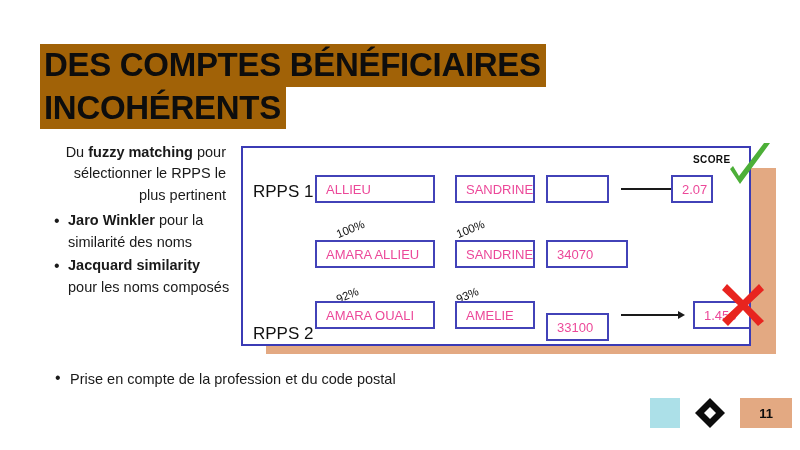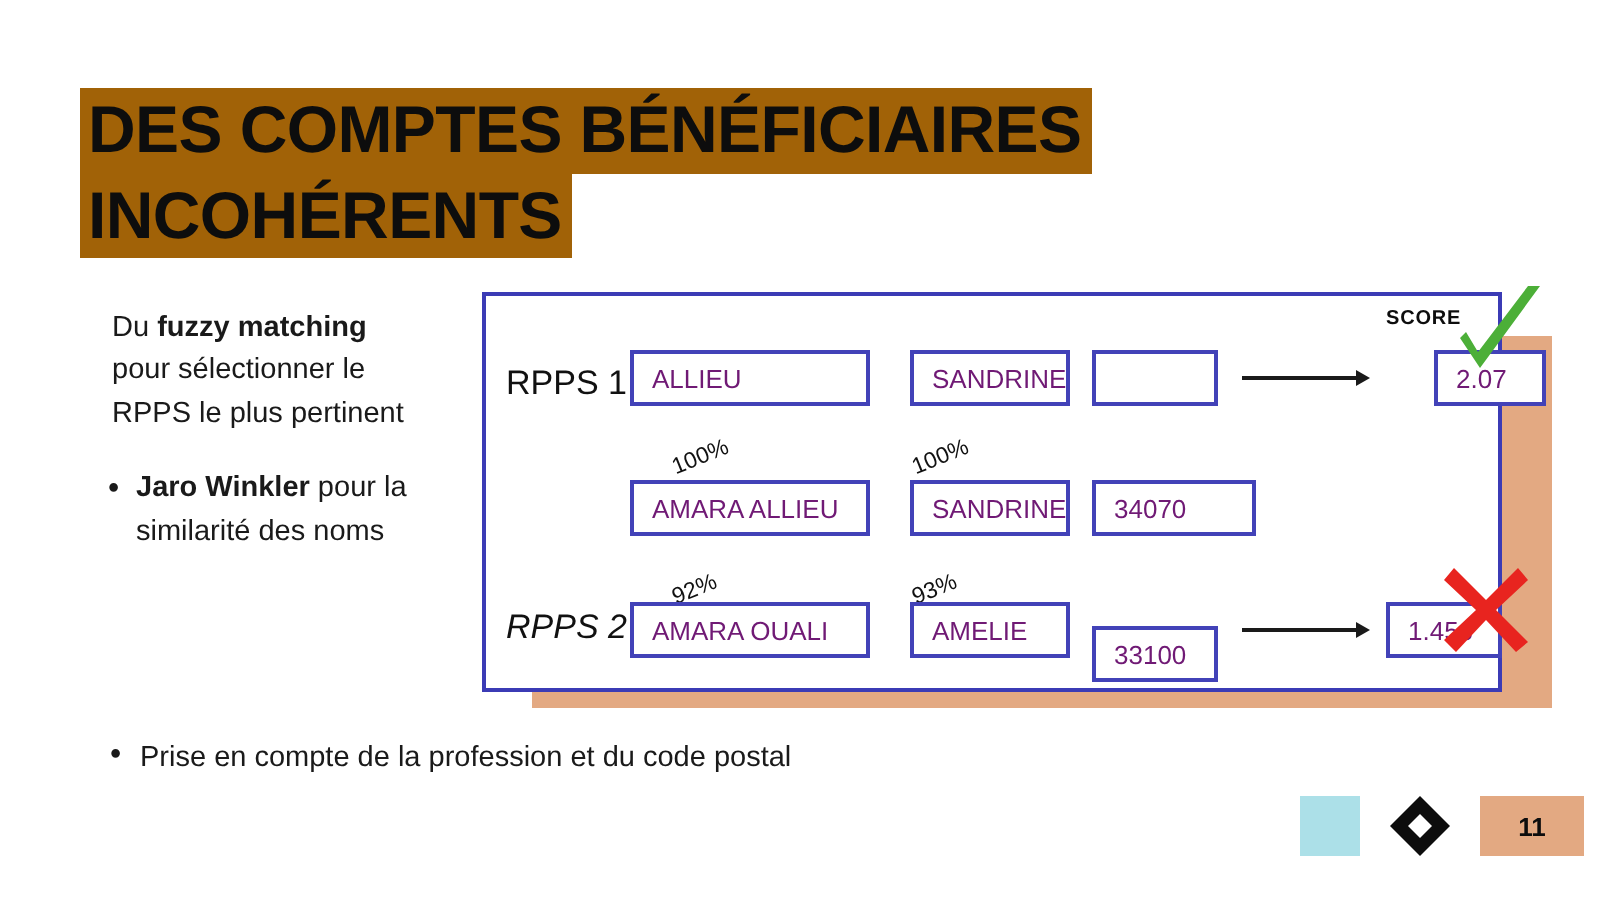--- a/index.html
+++ b/index.html
@@ -38,21 +38,21 @@
   
   #left-col {
     position: absolute;
     left: 40px;
     top: 138px;
     width: 190px;
     font-size: 14.5px;
     line-height: 1.48;
     color: #1a1a1a;
   }
-  #left-col .intro { margin: 16px; }
+  #left-col .intro { margin: 4px; text-align: right; }
   #left-col b { font-weight: bold; }
   ul.sub-list {
     list-style: none;
     margin: 4px 0 0 0;
     padding: 0 0 0 14px;
   }
   ul.sub-list > li {
     position: relative;
     padding-left: 14px;
     margin-bottom: 2px;
@@ -103,21 +103,21 @@
     border: 2px solid #3b3bb5;
     box-sizing: border-box;
   }
 
   .cell {
     position: absolute;
     border: 2px solid #4242b8;
     box-sizing: border-box;
     background: #ffffff;
     font-size: 13px;
-    color: #701a75;
+    color: #ec4899;
     display: flex;
     align-items: center;
     padding-left: 9px;
     height: 28px;
   }
   .row-label {
     position: absolute;
     font-size: 17px;
     color: #111111;
     white-space: nowrap;
@@ -193,51 +193,52 @@
 
 <div id="title-block">
   <div class="title-line">DES COMPTES BÉNÉFICIAIRES</div><br>
   <div class="title-line">INCOHÉRENTS</div>
 </div>
 
 <div id="left-col">
   <p class="intro"><span>Du </span><b>fuzzy matching</b><span> pour sélectionner le RPPS le plus pertinent</span></p>
   <ul class="sub-list">
     <li><b>Jaro Winkler</b><span> pour la similarité des noms</span></li>
+    <li><b>Jacquard similarity</b><span> pour les noms composés</span></li>
   </ul>
 </div>
 
 <div id="bottom-bullet">Prise en compte de la profession et du code postal</div>
 
 <div id="diagram-shadow"></div>
 <div id="diagram">
 
   <div class="score-header" style="left:450px; top:6px;">SCORE</div>
 
   <div class="row-label" style="left:10px; top:34px;">RPPS 1</div>
   <div class="cell" style="left:72px; top:27px; width:120px;">ALLIEU</div>
   <div class="cell" style="left:212px; top:27px; width:80px;">SANDRINE</div>
   <div class="cell" style="left:303px; top:27px; width:63px;"></div>
   <div class="arrow" style="left:378px; top:36px; width:64px;">
     <div class="shaft" style="width:57px;"></div>
     <div class="head" style="left:57px;"></div>
   </div>
-  <div class="cell" style="left:474px; top:27px; width:56px;">2.07</div>
+  <div class="cell" style="left:428px; top:27px; width:42px;">2.07</div>
 
   <div class="pct" style="left:96px; top:80px;">100%</div>
   <div class="pct" style="left:216px; top:80px;">100%</div>
 
   <div class="cell" style="left:72px; top:92px; width:120px;">AMARA ALLIEU</div>
   <div class="cell" style="left:212px; top:92px; width:80px;">SANDRINE</div>
   <div class="cell" style="left:303px; top:92px; width:82px;">34070</div>
 
   <div class="pct" style="left:96px; top:145px;">92%</div>
   <div class="pct" style="left:216px; top:145px;">93%</div>
 
-  <div class="row-label" style="left:10px; top:156px;font-style:italic;">RPPS 2</div>
+  <div class="row-label" style="left:10px; top:176px;">RPPS 2</div>
   <div class="cell" style="left:72px; top:153px; width:120px;">AMARA OUALI</div>
   <div class="cell" style="left:212px; top:153px; width:80px;">AMELIE</div>
   <div class="cell" style="left:303px; top:165px; width:63px;">33100</div>
   <div class="arrow" style="left:378px; top:162px; width:64px;">
     <div class="shaft" style="width:57px;"></div>
     <div class="head" style="left:57px;"></div>
   </div>
   <div class="cell" style="left:450px; top:153px; width:58px;">1.456</div>
 </div>
 

